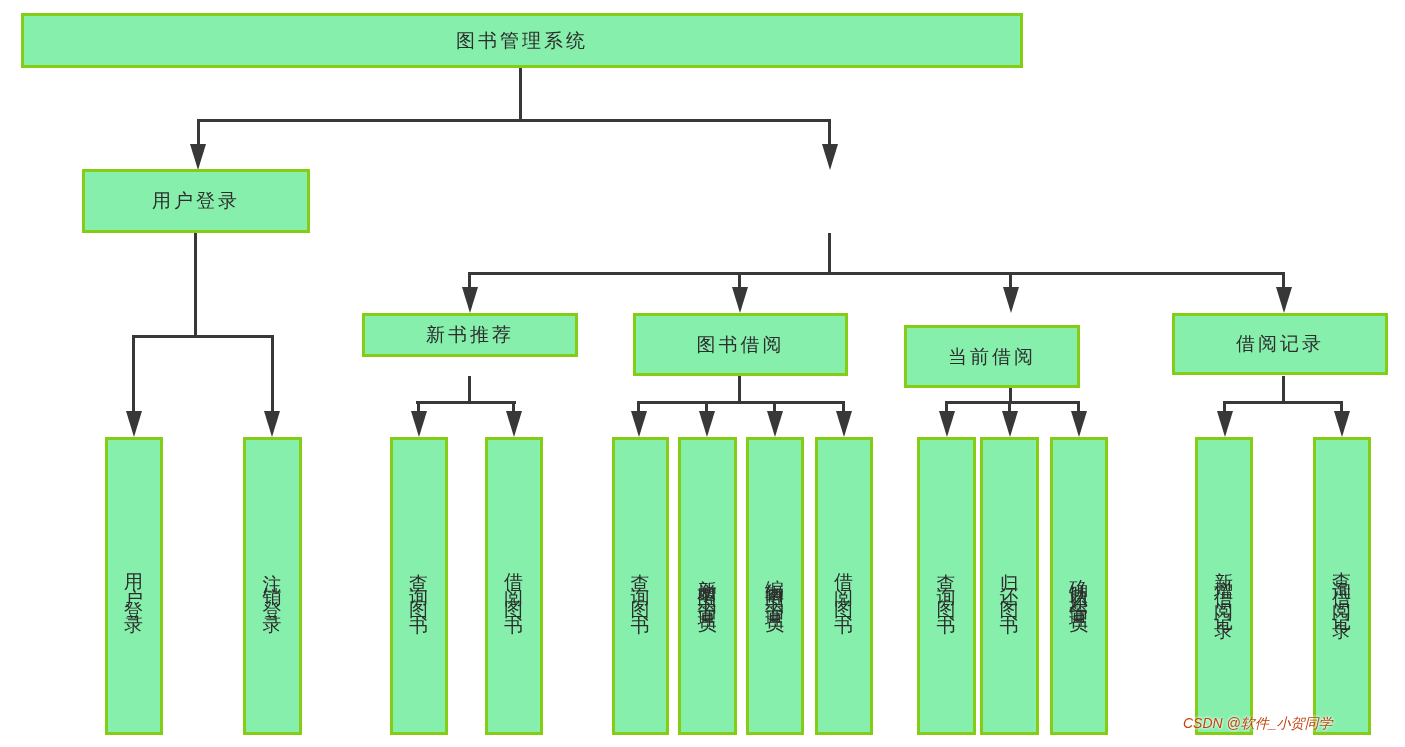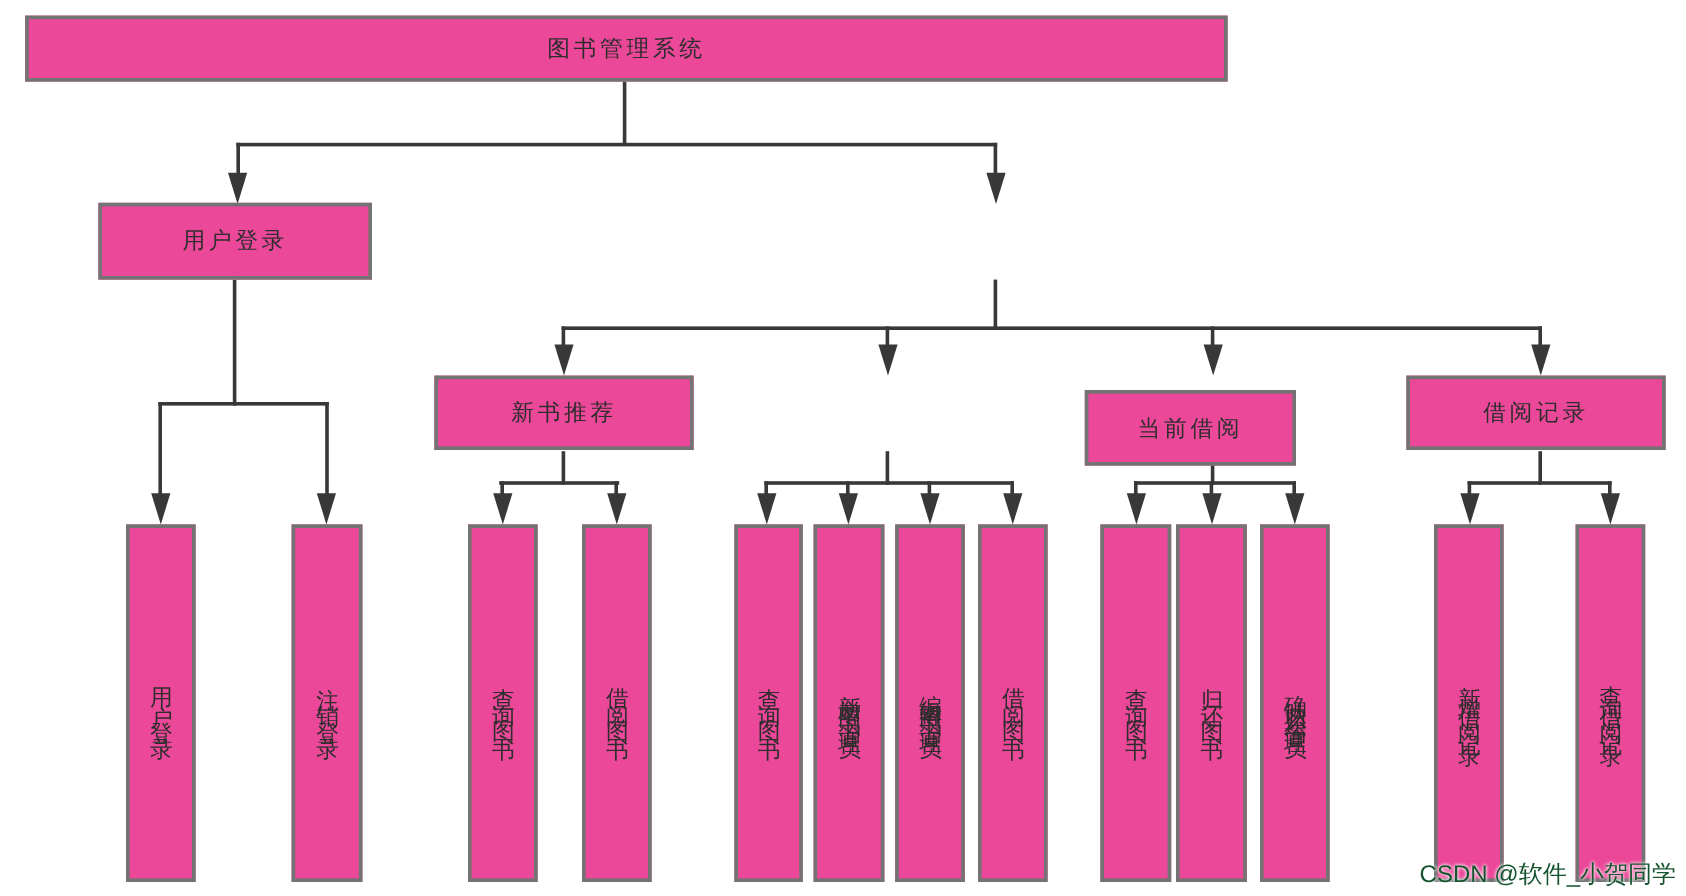--- a/index.html
+++ b/index.html
@@ -1,41 +1,41 @@
 <!DOCTYPE html>
 <html><head>
 <meta charset="utf-8">
 <style>
   html,body{margin:0;padding:0;background:#ffffff;}
   #canvas{
     position:relative;width:1405px;height:747px;background:#ffffff;
     font-family:"Liberation Sans",sans-serif;overflow:hidden;
   }
   .node{
-    position:absolute;background:#ec4899;border:3px solid #737373;
+    position:absolute;background:#86efac;border:3px solid #84cc16;
     box-sizing:border-box;display:flex;align-items:center;justify-content:center;
     color:#2d2d2d;font-size:19px;z-index:2;
   }
   .node.h{letter-spacing:3px;}
   .vtext{
     writing-mode:vertical-rl;text-orientation:mixed;line-height:1;
     display:block;
   }
   .sp14{letter-spacing:14px;}
   .sp10{letter-spacing:10px;}
   .sp5{letter-spacing:5px;}
   .ln{position:absolute;background:#383838;z-index:1;}
   .ar{
     position:absolute;width:0;height:0;z-index:1;
     border-left:8px solid transparent;border-right:8px solid transparent;
     border-top:26px solid #383838;
   }
   .watermark{
     position:absolute;left:1183px;top:715px;z-index:6;white-space:nowrap;
-    font-size:20px;color:#14532d;text-shadow:0 0 3px #ffffff,0 0 3px #ffffff;
+    font-size:14px;color:#c2410c;text-shadow:0 0 3px #ffffff,0 0 3px #ffffff;font-style:italic;
   }
 </style>
 </head>
 <body>
 
 <div id="canvas">
 
   <div class="ln" style="left:519px;top:68px;width:3px;height:53px"></div>
   <div class="ln" style="left:197px;top:119px;width:634px;height:3px"></div>
   <div class="ln" style="left:197px;top:119px;width:3px;height:27px"></div>
@@ -92,21 +92,22 @@
   <div class="ln" style="left:1223px;top:401px;width:120px;height:3px"></div>
   <div class="ln" style="left:1223px;top:401px;width:3px;height:11px"></div>
   <div class="ar" style="left:1217px;top:411px"></div>
   <div class="ln" style="left:1340px;top:401px;width:3px;height:11px"></div>
   <div class="ar" style="left:1334px;top:411px"></div>
 
   <div class="node h" style="left:21px;top:13px;width:1002px;height:55px">图书管理系统</div>
 
   <div class="node h" style="left:82px;top:169px;width:228px;height:64px">用户登录</div>
 
-  <div class="node h" style="left:362px;top:313px;width:216px;height:62px">新书推荐</div>
+  <div class="node h" style="left:362px;top:313px;width:216px;height:44px">新书推荐</div>
+  <div class="node h" style="left:633px;top:313px;width:215px;height:63px">图书借阅</div>
   <div class="node h" style="left:904px;top:325px;width:176px;height:63px">当前借阅</div>
   <div class="node h" style="left:1172px;top:313px;width:216px;height:62px">借阅记录</div>
 
   <div class="node" style="left:105px;top:437px;width:58px;height:298px">
     <span class="vtext sp14">用户登录</span>
   </div>
   <div class="node" style="left:243px;top:437px;width:59px;height:298px">
     <span class="vtext sp14">注销登录</span>
   </div>
 

